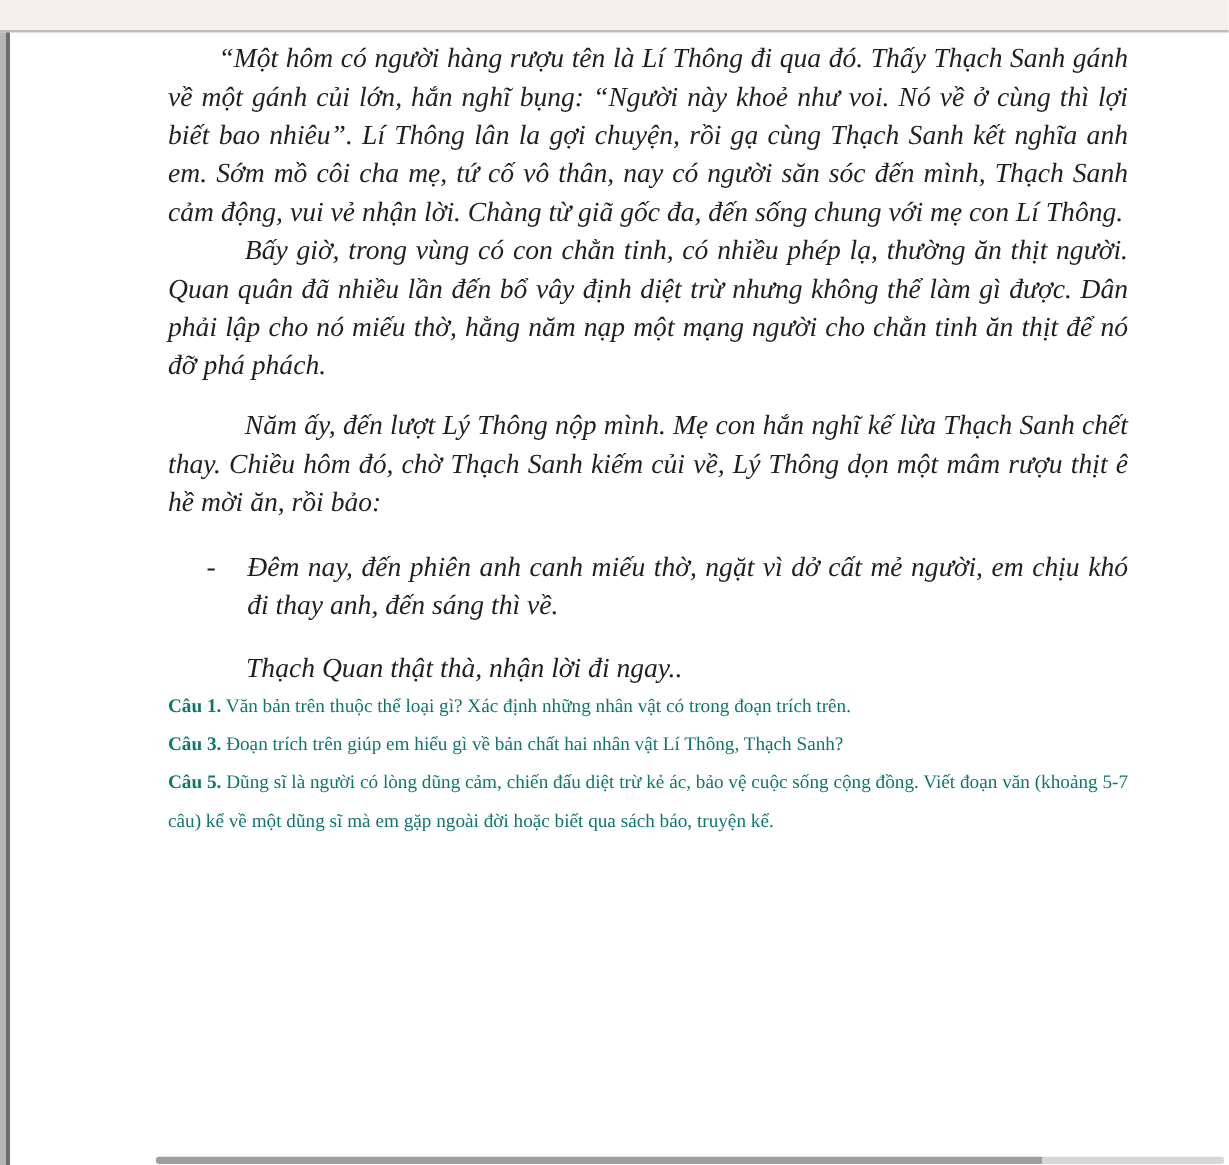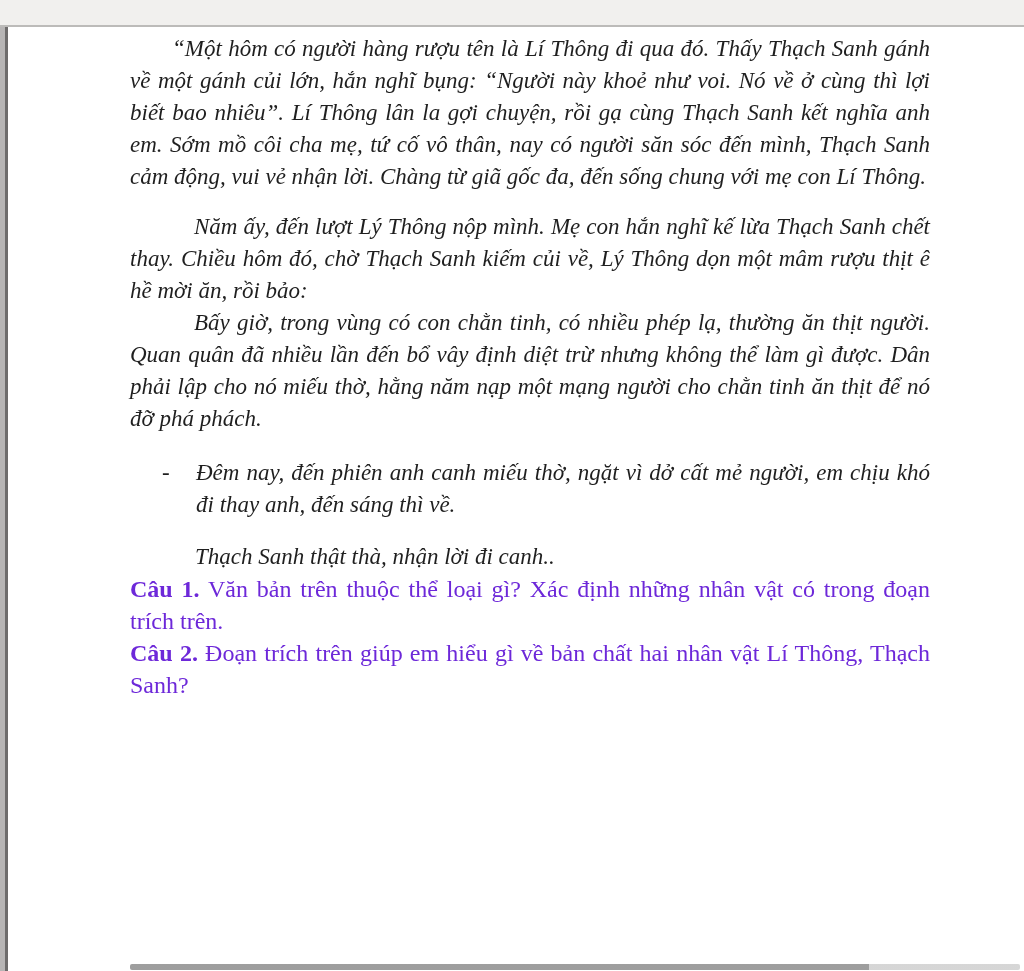--- a/index.html
+++ b/index.html
@@ -21,21 +21,21 @@
     background: #f1f0ee;
     border-bottom: 2px solid #bcbbb9;
     box-sizing: border-box;
   }
   .left-bar {
     position: absolute; top: 27px; left: 0;
     width: 9px; height: 944px;
     background: linear-gradient(to right, #b7b5b5 0px, #b7b5b5 5px, #6e6c6c 5px, #6e6c6c 8px, #ffffff 8px);
   }
   .content {
-    position: absolute; left: 130px; top: 27px;
+    position: absolute; left: 140px; top: 27px;
     width: 800px;
     color: #1e1e1e;
   }
   .excerpt {
     margin: 0;
     font-style: italic;
     font-size: 23px;
     line-height: 32px;
     text-align: justify;
     text-indent: 64px;
@@ -61,24 +61,24 @@
     font-size: 23px;
     line-height: 32px;
     font-style: normal;
     text-align: center;
     transform: translateX(73px);
     color: #1c1c1c;
   }
   .questions { margin-top: 0; }
   .question {
     margin: 0;
-    font-size: 24px;
+    font-size: 16px;
     line-height: 32px;
     text-align: justify;
-    color: #6d28d9;
+    color: #0f766e;
   }
   .question .q-label { font-weight: bold; }
   .cutoff-smudge {
     position: absolute; left: 130px; top: 964px;
     width: 890px; height: 6px;
     background: linear-gradient(to right,
       rgba(62,62,62,0.50) 0%, rgba(62,62,62,0.50) 83%,
       rgba(120,120,120,0.30) 83%, rgba(120,120,120,0.30) 100%);
     border-radius: 2px;
   }
@@ -88,39 +88,40 @@
 
 <div class="screen">
 
   <div class="top-strip"></div>
   <div class="left-bar"></div>
 
   <div class="content">
 
     <p class="excerpt para1">“Một hôm có người hàng rượu tên là Lí Thông đi qua đó. Thấy Thạch Sanh gánh về một gánh củi lớn, hắn nghĩ bụng: “Người này khoẻ như voi. Nó về ở cùng thì lợi biết bao nhiêu”. Lí Thông lân la gợi chuyện, rồi gạ cùng Thạch Sanh kết nghĩa anh em. Sớm mồ côi cha mẹ, tứ cố vô thân, nay có người săn sóc đến mình, Thạch Sanh cảm động, vui vẻ nhận lời. Chàng từ giã gốc đa, đến sống chung với mẹ con Lí Thông.</p>
 
+    <p class="excerpt">Bấy giờ, trong vùng có con chằn tinh, có nhiều phép lạ, thường ăn thịt người. Quan quân đã nhiều lần đến bổ vây định diệt trừ nhưng không thể làm gì được. Dân phải lập cho nó miếu thờ, hằng năm nạp một mạng người cho chằn tinh ăn thịt để nó đỡ phá phách.</p>
+
     <p class="excerpt para-gap">Năm ấy, đến lượt Lý Thông nộp mình. Mẹ con hắn nghĩ kế lừa Thạch Sanh chết thay. Chiều hôm đó, chờ Thạch Sanh kiếm củi về, Lý Thông dọn một mâm rượu thịt ê hề mời ăn, rồi bảo:</p>
-
-    <p class="excerpt">Bấy giờ, trong vùng có con chằn tinh, có nhiều phép lạ, thường ăn thịt người. Quan quân đã nhiều lần đến bổ vây định diệt trừ nhưng không thể làm gì được. Dân phải lập cho nó miếu thờ, hằng năm nạp một mạng người cho chằn tinh ăn thịt để nó đỡ phá phách.</p>
 
     <div class="bullet-item">
       <span class="dash">-</span>
       <p class="excerpt bullet-text">Đêm nay, đến phiên anh canh miếu thờ, ngặt vì dở cất mẻ người, em chịu khó đi thay anh, đến sáng thì về.</p>
     </div>
 
-    <p class="excerpt closing">Thạch Sanh thật thà, nhận lời đi canh..</p>
+    <p class="excerpt closing">Thạch Quan thật thà, nhận lời đi ngay..</p>
 
 
     <div class="questions">
 
       <p class="question"><span class="q-label">Câu 1.</span> <span>Văn bản trên thuộc thể loại gì? Xác định những nhân vật có trong đoạn trích trên.</span></p>
 
 
-      <p class="question"><span class="q-label">Câu 2.</span> <span>Đoạn trích trên giúp em hiểu gì về bản chất hai nhân vật Lí Thông, Thạch Sanh?</span></p>
+      <p class="question"><span class="q-label">Câu 3.</span> <span>Đoạn trích trên giúp em hiểu gì về bản chất hai nhân vật Lí Thông, Thạch Sanh?</span></p>
 
 
+      <p class="question"><span class="q-label">Câu 5.</span> <span>Dũng sĩ là người có lòng dũng cảm, chiến đấu diệt trừ kẻ ác, bảo vệ cuộc sống cộng đồng. Viết đoạn văn (khoảng 5-7 câu) kể về một dũng sĩ mà em gặp ngoài đời hoặc biết qua sách báo, truyện kể.</span></p>
 
     </div>
   </div>
 
   <div class="cutoff-smudge"></div>
 
 </div>
 
 </body></html>

